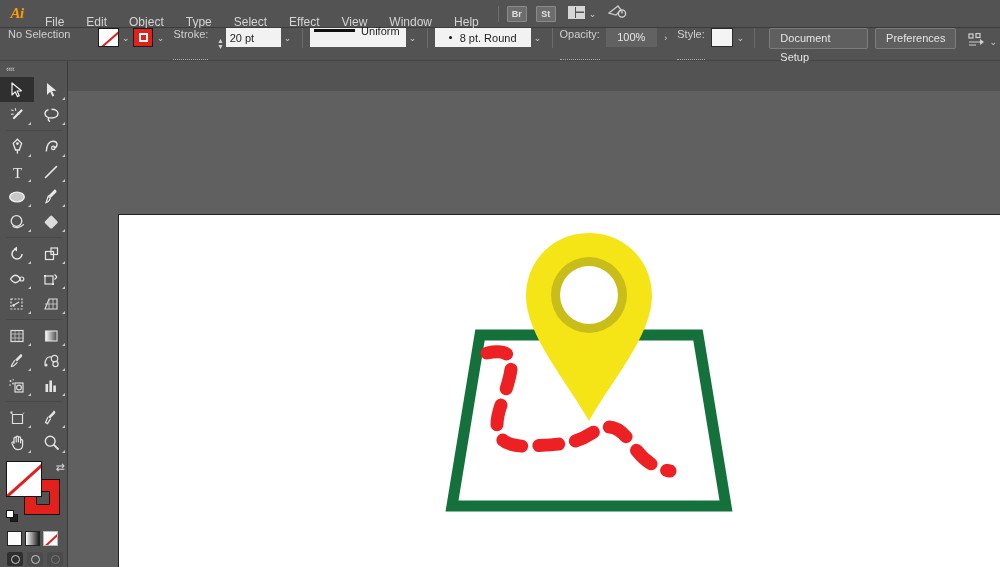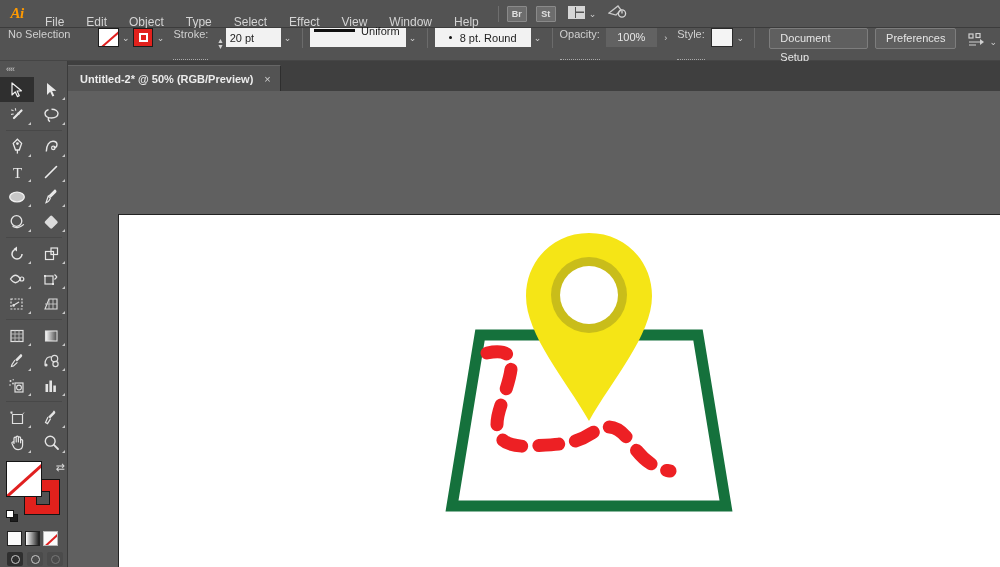--- a/index.html
+++ b/index.html
@@ -317,26 +317,20 @@
           <rect x="1" y="1" width="4" height="4" fill="none" stroke="#d0d0d0" stroke-width="1.2"></rect>
           <rect x="8" y="0.5" width="4" height="4" fill="none" stroke="#d0d0d0" stroke-width="1.2"></rect>
           <path d="M1 9 h11 M1 12 h7" stroke="#d0d0d0" stroke-width="1.2"></path>
           <path d="M12 6 l4 3 l-4 3 z" fill="#d0d0d0"></path>
         </svg>
       </span>
       <span class="chev">⌄</span>
     </div>
   </div>
 
-  <div class="tabbar">
-    <div class="doctab">
-      <span class="t">Untitled-2* @ 50% (RGB/Preview)</span>
-      <span class="x">×</span>
-    </div>
-  </div>
 
   <div class="toolbar">
     <div class="tb-collapse">««</div>
 
     <div class="tb-grid">
 
       <div class="tool sel nocorner">
         <svg width="15" height="16" viewBox="0 0 15 16">
             <path d="M2 1 L2 13 L5.2 9.8 L7.4 14.6 L9.3 13.7 L7.1 9 L11.4 8.8 Z" fill="none" stroke="#f0f0f0" stroke-width="1.2" stroke-linejoin="round"></path>
           </svg>

